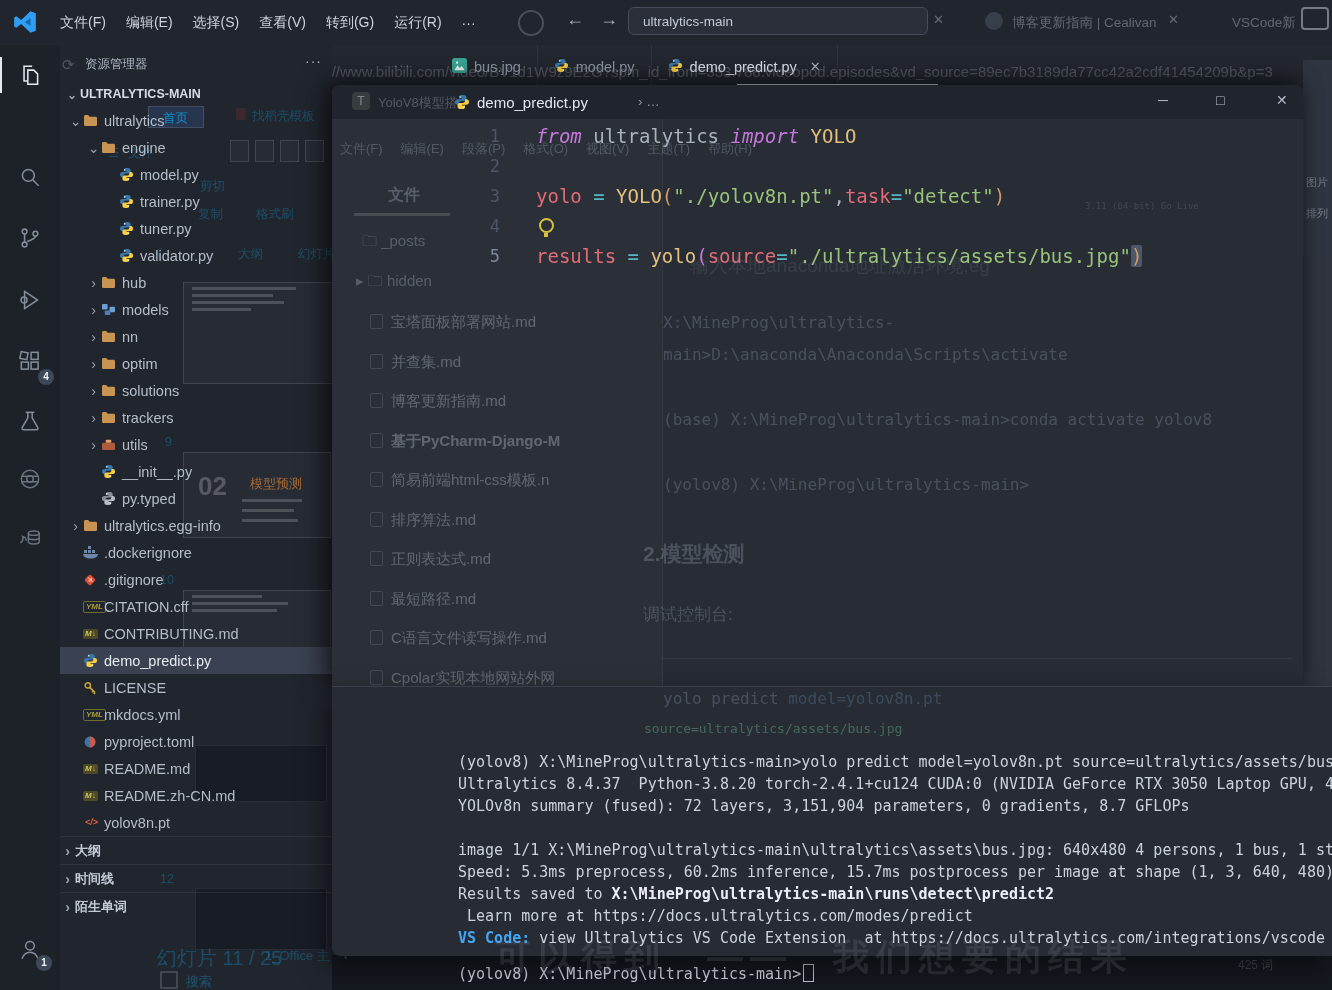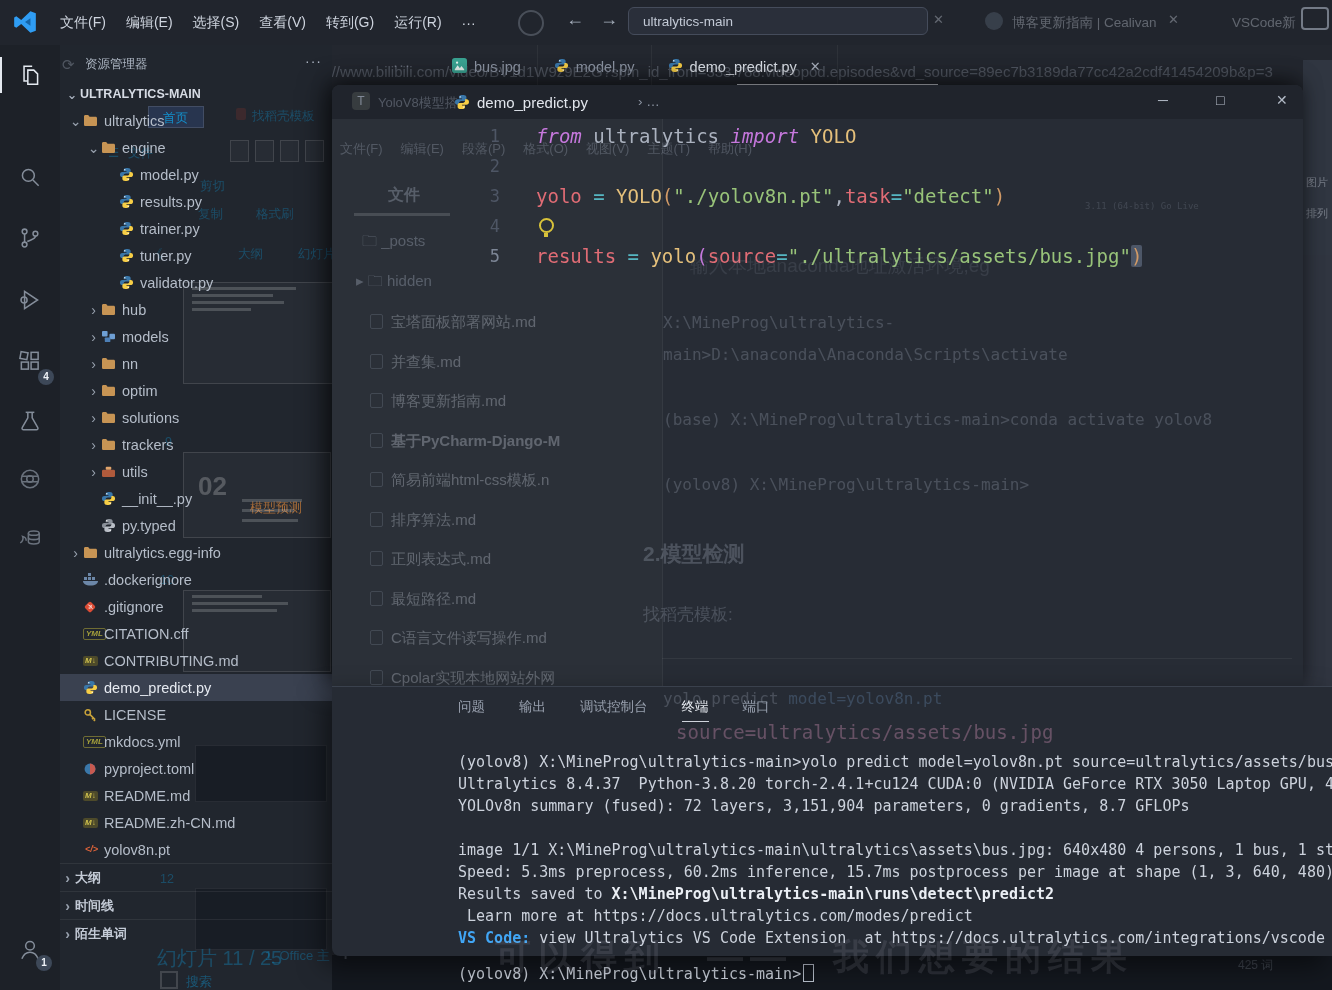--- a/index.html
+++ b/index.html
@@ -242,21 +242,21 @@
     <span class="wghost" style="left:238px;top:201px;">幻灯片</span>
     <div class="wrect" style="left:123px;top:237px;width:148px;height:100px;">
       <div class="tinyline" style="width:70%;"></div>
         <div class="tinyline" style="width:55%;"></div>
         <div class="tinyline" style="width:62%;"></div>
         <div class="tinyline" style="width:40%;"></div>
     </div>
     <span class="wghost" style="left:105px;top:390px;">9</span>
     <div class="wrect" style="left:123px;top:407px;width:146px;height:84px;">
       <span style="position:absolute;left:14px;top:18px;font-size:26px;font-weight:bold;color:rgba(255,255,255,.22);">02</span>
-      <span style="position:absolute;left:66px;top:22px;font-size:13px;color:rgba(199,124,58,.8);margin-top:24px;">模型预测</span>
+      <span style="position:absolute;left:66px;top:22px;font-size:13px;color:rgba(199,124,58,.8);">模型预测</span>
       <div class="tinyline" style="position:absolute;left:58px;top:46px;width:60px;margin:0;"></div>
       <div class="tinyline" style="position:absolute;left:58px;top:56px;width:52px;margin:0;"></div>
       <div class="tinyline" style="position:absolute;left:58px;top:66px;width:56px;margin:0;"></div>
     </div>
     <span class="wghost" style="left:100px;top:528px;">10</span>
     <div class="wrect" style="left:123px;top:545px;width:146px;height:80px;">
       <div class="tinyline" style="width:48%;"></div>
         <div class="tinyline" style="width:66%;"></div>
         <div class="tinyline" style="width:58%;"></div>
     </div>
@@ -299,32 +299,20 @@
           <span class="tarrow"></span>
           <span class="ticon">
             <svg width="15" height="15" viewBox="0 0 16 16">
               <path fill="#3a77a9" d="M7.9 1C6.1 1 5 1.8 5 3.1V4.6h3v.7H3.6C2.2 5.3 1 6.1 1 8s1.1 2.7 2.4 2.7H4.9V9.2c0-1.2 1.1-2.2 2.4-2.2h3.2c1.1 0 1.9-.9 1.9-2V3.1C12.4 1.9 11 1 9.5 1z"></path>
               <circle fill="#fff" cx="6.2" cy="2.9" r=".7"></circle>
               <path fill="#f7ce46" d="M8.1 15c1.8 0 2.9-.8 2.9-2.1V11.4h-3v-.7h4.4c1.4 0 2.6-.8 2.6-2.7s-1.1-2.7-2.4-2.7H11.1v1.5c0 1.2-1.1 2.2-2.4 2.2H5.5c-1.1 0-1.9.9-1.9 2v1.9C3.6 14.1 5 15 6.5 15z"></path>
               <circle fill="#fff" cx="9.8" cy="13.1" r=".7"></circle>
             </svg>
           </span>
           <span class="tlabel">model.py</span>
-        </div>
-        <div class="trow" style="padding-left: 44px;">
-          <span class="tarrow"></span>
-          <span class="ticon">
-            <svg width="15" height="15" viewBox="0 0 16 16">
-              <path fill="#3a77a9" d="M7.9 1C6.1 1 5 1.8 5 3.1V4.6h3v.7H3.6C2.2 5.3 1 6.1 1 8s1.1 2.7 2.4 2.7H4.9V9.2c0-1.2 1.1-2.2 2.4-2.2h3.2c1.1 0 1.9-.9 1.9-2V3.1C12.4 1.9 11 1 9.5 1z"></path>
-              <circle fill="#fff" cx="6.2" cy="2.9" r=".7"></circle>
-              <path fill="#f7ce46" d="M8.1 15c1.8 0 2.9-.8 2.9-2.1V11.4h-3v-.7h4.4c1.4 0 2.6-.8 2.6-2.7s-1.1-2.7-2.4-2.7H11.1v1.5c0 1.2-1.1 2.2-2.4 2.2H5.5c-1.1 0-1.9.9-1.9 2v1.9C3.6 14.1 5 15 6.5 15z"></path>
-              <circle fill="#fff" cx="9.8" cy="13.1" r=".7"></circle>
-            </svg>
-          </span>
-          <span class="tlabel">results.py</span>
         </div>
         <div class="trow" style="padding-left: 44px;">
           <span class="tarrow"></span>
           <span class="ticon">
             <svg width="15" height="15" viewBox="0 0 16 16">
               <path fill="#3a77a9" d="M7.9 1C6.1 1 5 1.8 5 3.1V4.6h3v.7H3.6C2.2 5.3 1 6.1 1 8s1.1 2.7 2.4 2.7H4.9V9.2c0-1.2 1.1-2.2 2.4-2.2h3.2c1.1 0 1.9-.9 1.9-2V3.1C12.4 1.9 11 1 9.5 1z"></path>
               <circle fill="#fff" cx="6.2" cy="2.9" r=".7"></circle>
               <path fill="#f7ce46" d="M8.1 15c1.8 0 2.9-.8 2.9-2.1V11.4h-3v-.7h4.4c1.4 0 2.6-.8 2.6-2.7s-1.1-2.7-2.4-2.7H11.1v1.5c0 1.2-1.1 2.2-2.4 2.2H5.5c-1.1 0-1.9.9-1.9 2v1.9C3.6 14.1 5 15 6.5 15z"></path>
               <circle fill="#fff" cx="9.8" cy="13.1" r=".7"></circle>
             </svg>
@@ -669,36 +657,29 @@
         <span class="ty-file" style="top: 504.5px;"><i class="doc-ic"></i>最短路径.md</span>
         <span class="ty-file" style="top: 544px;"><i class="doc-ic"></i>C语言文件读写操作.md</span>
         <span class="ty-file" style="top: 583.5px;"><i class="doc-ic"></i>Cpolar实现本地网站外网</span>
       </div>
 
     <span class="tyg mono" style="left:331px;top:228px;font-size:16px;opacity:.30;">X:\MineProg\ultralytics-</span>
     <span class="tyg mono" style="left:331px;top:260px;font-size:16px;opacity:.30;">main&gt;D:\anaconda\Anaconda\Scripts\activate</span>
     <span class="tyg mono" style="left:331px;top:325px;font-size:16px;opacity:.30;">(base) X:\MineProg\ultralytics-main&gt;conda activate yolov8</span>
     <span class="tyg mono" style="left:331px;top:390px;font-size:16px;opacity:.30;">(yolov8) X:\MineProg\ultralytics-main&gt;</span>
     <span class="tyg" style="left:311px;top:455px;font-size:21px;font-weight:bold;opacity:.32;">2.模型检测</span>
-    <span class="tyg" style="left:311px;top:518px;font-size:17px;opacity:.30;">找稻壳模板:</span>
+    <span class="tyg" style="left:311px;top:518px;font-size:17px;opacity:.30;">调试控制台:</span>
     <span class="tyg" style="left:358px;top:168px;font-size:19px;opacity:.15;">输入本地anaconda地址激活环境,eg</span>
     <span class="tyg mono" style="left:753px;top:116px;font-size:9px;opacity:.22;">3.11 (64-bit)   Go Live</span>
     <div id="ty-doc-divider"></div>
   </div>
 
   <div id="panel">
     <span class="tyg mono" style="left:331px;top:2px;font-size:16px;opacity:.30;"><span>yolo predict </span><span style="color:#6d93bd;">model=yolov8n.pt</span></span>
-    <span class="tyg mono" style="left:344px;top:34px;font-size:19px;opacity:.30;color:#f9a8d4;">source=ultralytics/assets/bus.jpg</span>
-    <div id="panel-tabs">
-        <span class="ptab">问题</span>
-        <span class="ptab">输出</span>
-        <span class="ptab">调试控制台</span>
-        <span class="ptab active">终端</span>
-        <span class="ptab">端口</span>
-      </div>
+    <span class="tyg mono" style="left:312px;top:34px;font-size:13px;opacity:.30;color:#86efac;">source=ultralytics/assets/bus.jpg</span>
     <div id="terminal"><div><span>(yolov8) X:\MineProg\ultralytics-main&gt;yolo predict model=yolov8n.pt source=ultralytics/assets/bus</span></div><div><span>Ultralytics 8.4.37  Python-3.8.20 torch-2.4.1+cu124 CUDA:0 (NVIDIA GeForce RTX 3050 Laptop GPU, 4</span></div><div><span>YOLOv8n summary (fused): 72 layers, 3,151,904 parameters, 0 gradients, 8.7 GFLOPs</span></div><div>&nbsp;</div><div><span>image 1/1 X:\MineProg\ultralytics-main\ultralytics\assets\bus.jpg: 640x480 4 persons, 1 bus, 1 st</span></div><div><span>Speed: 5.3ms preprocess, 60.2ms inference, 15.7ms postprocess per image at shape (1, 3, 640, 480)</span></div><div><span>Results saved to </span><span class="t-bold">X:\MineProg\ultralytics-main\runs\detect\predict2</span></div><div><span> Learn more at https://docs.ultralytics.com/modes/predict</span></div><div><span class="t-blue">VS Code:</span><span> view Ultralytics VS Code Extension  at https://docs.ultralytics.com/integrations/vscode</span></div></div>
   </div>
 
   <div id="bottom-strip">
     <span class="tyg" style="left:6px;top:-18px;font-size:26px;opacity:.35;">+</span>
     <div id="prompt-line"><span>(yolov8) X:\MineProg\ultralytics-main&gt;</span><span class="t-cursor"></span></div>
     <span class="tyg" style="left:906px;top:2px;font-size:12px;opacity:.30;">425 词</span>
   </div>
 
   <div id="big-ghost">

